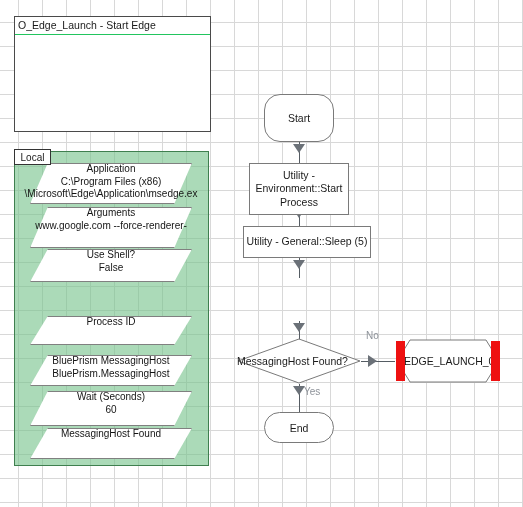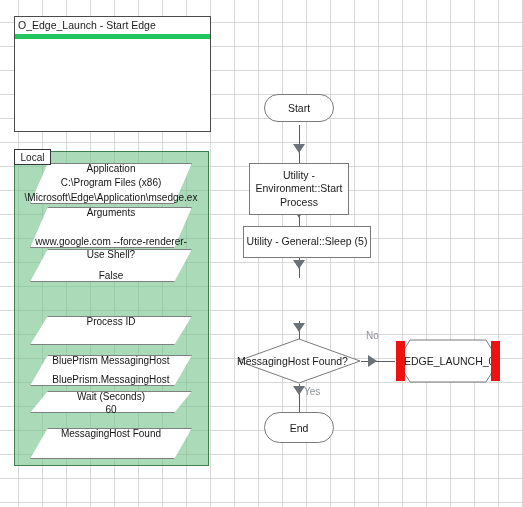--- a/index.html
+++ b/index.html
@@ -23,21 +23,21 @@
   
   .titlebox{
     position:absolute;
     left:14px;top:16px;width:197px;height:116px;
     background:#ffffff;
     border:1px solid #4a4a4a;
     box-sizing:border-box;
   }
   .titlebox .hdr{
     height:17px;line-height:17px;
-    border-bottom:5px solid #22c55e;
+    border-bottom:1px solid #22c55e;
     padding-left:3px;
     font-size:10.5px;
     color:#1a1a1a;
     white-space:nowrap;
     overflow:hidden;
   }
   .titlebox .body{height:97px;}
 
   
   .datapanel{
@@ -69,21 +69,21 @@
     inset:0;
     background:#ffffff;
     border:1px solid #808080;
     -webkit-clip-path: polygon(11% 0%, 100% 0%, 89% 100%, 0% 100%);
     clip-path: polygon(11% 0%, 100% 0%, 89% 100%, 0% 100%);
   }
   .dataitem .txt{
     position:absolute;
     left:-8px;right:-8px;top:0;bottom:0;
     display:flex;flex-direction:column;
-    align-items:center;justify-content:space-between;
+    align-items:center;justify-content:flex-start;
     font-size:10px;color:#141414;
     line-height:12.5px;
     text-align:center;
     white-space:nowrap;
   }
   .dataitem .txt span{display:block;}
 
   
   .stage{position:absolute;box-sizing:border-box;z-index:3;}
 
@@ -207,36 +207,36 @@
 
 
   <div class="dataitem" style="left:30px;top:355px;width:162px;height:31px;">
     <div class="shape"></div>
     <div class="txt">
       <span>BluePrism MessagingHost</span>
       <span>BluePrism.MessagingHost</span>
     </div>
   </div>
 
-  <div class="dataitem" style="left:30px;top:391px;width:162px;height:22px;">
+  <div class="dataitem" style="left:30px;top:391px;width:162px;height:35px;">
     <div class="shape"></div>
     <div class="txt">
       <span>Wait (Seconds)</span>
       <span>60</span>
     </div>
   </div>
 
   <div class="dataitem" style="left:30px;top:428px;width:162px;height:31px;">
     <div class="shape"></div>
     <div class="txt">
       <span>MessagingHost Found</span>
     </div>
   </div>
 
-  <div class="stage terminator" style="left:264px;top:94px;width:70px;height:28px;text-align:center;">Start</div>
+  <div class="stage terminator" style="left:264px;top:94px;width:70px;height:48px;text-align:center;">Start</div>
 
   <div class="conn vline" style="left:299px;top:125px;height:38px;"></div>
   <div class="arrowdown" style="left:293px;top:144px;"></div>
 
   <div class="stage procbox" style="left:249px;top:163px;width:100px;height:52px;">Utility - Environment::Start Process</div>
 
   <div class="conn vline" style="left:299px;top:207px;height:20px;"></div>
   <div class="arrowdown" style="left:293px;top:209px;"></div>
 
   <div class="stage procbox" style="left:243px;top:226px;width:128px;height:32px;">Utility - General::Sleep (5)</div>

